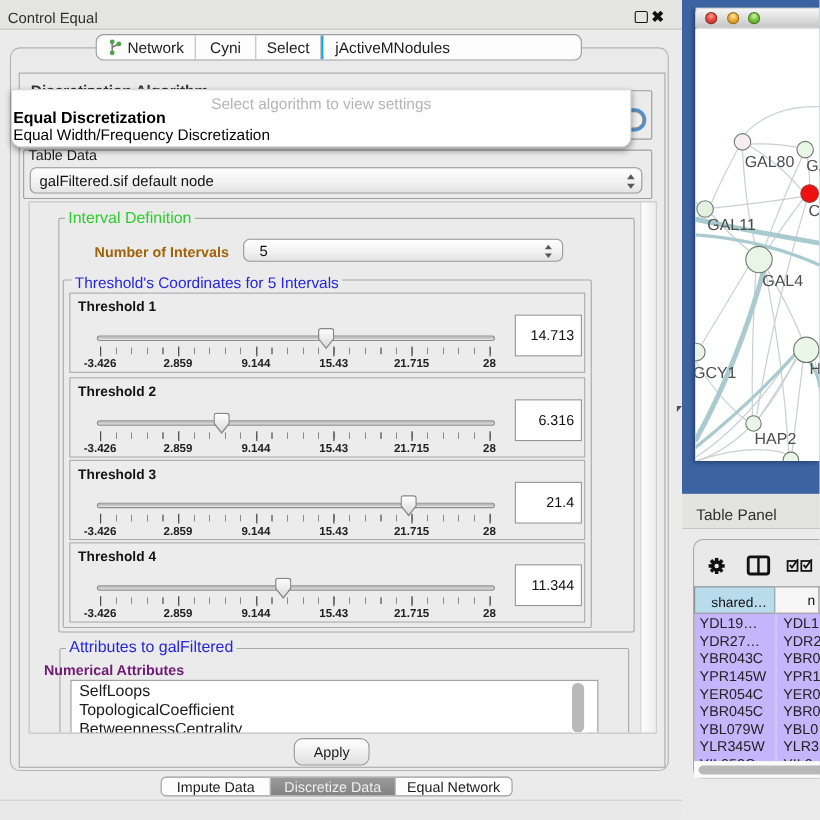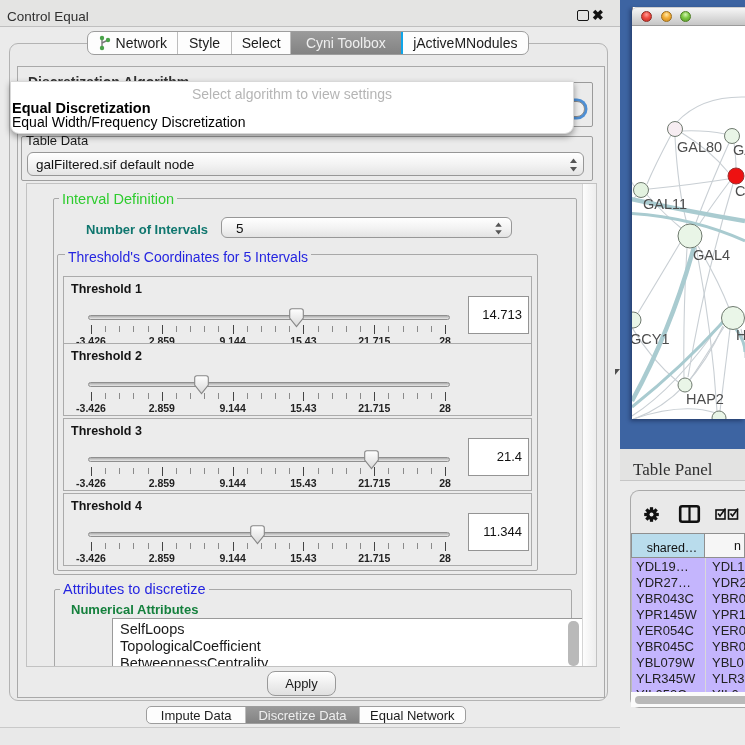--- a/index.html
+++ b/index.html
@@ -32,29 +32,29 @@
 #tdg{left:21px;top:136px;width:572px;height:45px;}
 #tdglabel{left:23px;top:133px;color:#1a1a1a;background:transparent;}
 #maincombo{position:absolute;left:27px;top:152px;width:557px;height:24px;border:1px solid #979797;border-radius:6px;background:linear-gradient(#ffffff,#f2f2f2 55%,#e4e4e4);}
 #maincombo span{position:absolute;left:8px;top:4px;font-size:13.5px;color:#111;}
 
 #scrollpane{position:absolute;left:26px;top:183px;width:571px;height:484px;border:1px solid #c2c2c2;background:#ebebeb;overflow:hidden;}
 #vtrack{position:absolute;left:555px;top:0px;width:15px;height:482px;background:linear-gradient(to right,#fdfdfd,#ececec);border-left:1px solid #d5d5d5;}
 
 #ivg{left:26px;top:14px;width:524px;height:377px;border-color:#a8a8a8;}
 #ivglabel{left:32px;top:7px;color:#2ecc2e;font-size:14.5px;}
-#noi{position:absolute;left:59px;top:38px;font-size:13px;font-weight:bold;color:#0f766e;}
+#noi{position:absolute;left:59px;top:38px;font-size:13px;font-weight:bold;color:#a16207;}
 #noicombo{position:absolute;left:194px;top:33px;width:291px;height:21px;border:1px solid #979797;border-radius:6px;background:linear-gradient(#ffffff,#f2f2f2 55%,#e3e3e3);}
 #noicombo span{position:absolute;left:14px;top:3px;font-size:13.5px;color:#111;}
 #thg{left:30px;top:70px;width:481px;height:317px;border-color:#a8a8a8;}
 #thglabel{left:38px;top:65px;color:#2525e0;font-size:14px;}
 #atg{left:27px;top:405px;width:518px;height:90px;border-color:#a8a8a8;}
 #atglabel{left:33px;top:397px;color:#2525e0;font-size:14.5px;}
-#numattr{position:absolute;left:44px;top:418px;font-size:13px;font-weight:bold;color:#15803d;}
-#attrlist{position:absolute;left:37px;top:434px;width:480px;height:49px;background:#ffffff;border:1px solid #9a9a9a;margin-left:48px;}
+#numattr{position:absolute;left:13px;top:418px;font-size:13px;font-weight:bold;color:#701a75;}
+#attrlist{position:absolute;left:37px;top:434px;width:480px;height:49px;background:#ffffff;border:1px solid #9a9a9a;}
 #attrlist .li{position:absolute;left:7px;font-size:14.5px;color:#1a1a1a;}
 #alsb{position:absolute;left:455px;top:1px;width:13px;height:47px;background:#fff;}
 #alsbthumb{position:absolute;left:0px;top:1px;width:11px;height:45px;background:#b9b9b9;border-radius:5px;}
 
 .trow{position:absolute;left:36px;width:469px;height:73px;border:1px solid #ababab;background:#ececec;}
 .trowtitle{position:absolute;left:7px;top:5px;font-size:12.5px;font-weight:bold;color:#141414;}
 .track{position:absolute;left:24px;top:38px;width:362px;height:5px;border:1px solid #8f8f8f;border-radius:3px;background:linear-gradient(#adadad,#e8e8e8);}
 .minor{position:absolute;left:26.6px;top:49px;width:356px;height:6px;background:repeating-linear-gradient(to right,#8a8a8a 0,#8a8a8a 1px,transparent 1px,transparent 14.16px);}
 .majtick{position:absolute;top:48px;width:1px;height:9px;background:#444;}
 .tlab{position:absolute;top:58px;transform:translateX(-50%);font-size:10.5px;font-weight:bold;color:#222;white-space:nowrap;}
@@ -71,21 +71,21 @@
 #divh{position:absolute;left:615px;top:369px;width:5px;height:6px;background:#4f4f4f;clip-path:polygon(0 0,100% 0,0 100%);}
 
 #rightblue{position:absolute;left:620px;top:0;width:125px;height:449px;background:#3d64a2;}
 #netwin{position:absolute;left:632px;top:7px;width:113px;height:412px;background:#fff;border-left:1px solid #7b7b85;box-shadow:-2px 2px 4px rgba(10,20,50,0.45);}
 #nettitle{position:absolute;left:632px;top:7px;width:113px;height:19px;background:linear-gradient(#f6f6f6,#c6c6c6);border-bottom:1px solid #9b9b9b;border-radius:5px 0 0 0;border-top:1px solid #cfcfcf;}
 .light{position:absolute;top:11px;width:11px;height:11px;border-radius:50%;}
 #lred{left:641px;background:radial-gradient(circle at 50% 30%, #ff9d97 0%, #ee4b40 45%, #c32a24 100%);border:0.5px solid #8d2b24;}
 #lyellow{left:661px;background:radial-gradient(circle at 50% 30%, #ffe9a8 0%, #f3ae37 45%, #cd8a1e 100%);border:0.5px solid #9a6d1d;}
 #lgreen{left:680px;background:radial-gradient(circle at 50% 30%, #d4f3b2 0%, #7dc843 45%, #56992a 100%);border:0.5px solid #4c7d22;}
 #tablepanelbar{position:absolute;left:620px;top:449px;width:125px;height:32px;background:#e3e3e2;border-bottom:1px solid #c6c6c6;}
-#tablepanelbar span{position:absolute;left:13px;top:11px;font-size:17px;color:#2f2f2f;font-family:Liberation Serif, serif;}
+#tablepanelbar span{position:absolute;left:13px;top:11px;font-size:14px;color:#2f2f2f;}
 #tpbg{position:absolute;left:620px;top:481px;width:125px;height:264px;background:#ebebeb;}
 #tablebox{position:absolute;left:630px;top:490px;width:115px;height:218px;border:1px solid #a9a9a9;border-radius:9px 0 0 9px;border-right:none;background:#e9e9e9;}
 
 #thead1{position:absolute;left:631px;top:533px;width:74px;height:25px;background:#b9dcec;border:1px solid #8f8f8f;font-size:12.5px;color:#111;text-align:center;text-indent:8px;line-height:28px;}
 #thead2{position:absolute;left:705px;top:533px;width:40px;height:25px;background:#f6f6f6;border:1px solid #8f8f8f;border-left:none;font-size:12.5px;color:#111;padding-left:29px;line-height:24px;}
 #tbody{position:absolute;left:631px;top:558px;width:123px;height:134px;background:#c4b5fd;border-left:1px solid #bbb;overflow:hidden;}
 #colline{position:absolute;left:705px;top:558px;width:1px;height:134px;background:#d9d9d9;}
 .trc1{position:absolute;left:4px;font-size:13px;color:#222;white-space:nowrap;}
 .trc2{position:absolute;left:80px;font-size:13px;color:#222;white-space:nowrap;}
 #hsb{position:absolute;left:631px;top:692px;width:114px;height:15px;background:#fbfbfb;}
@@ -130,21 +130,21 @@
   </div>
   <div id="thg" class="group"></div><div id="thglabel" class="glabel">Threshold's Coordinates for 5 Intervals</div>
   <svg width="0" height="0">
         <defs>
           <linearGradient id="thumbgrad" x1="0" y1="0" x2="0" y2="1">
             <stop offset="0" stop-color="#ffffff"></stop>
             <stop offset="1" stop-color="#d8d8d8"></stop>
           </linearGradient>
         </defs>
       </svg>
-<div class="trow" style="top:92px">
+<div class="trow" style="top:82px">
 <div class="trowtitle">Threshold 1</div>
 <div class="track"></div>
 <div class="minor"></div>
 <div class="majtick" style="left:27.0px"></div>
 <div class="majtick" style="left:97.8px"></div>
 <div class="majtick" style="left:168.6px"></div>
 <div class="majtick" style="left:239.4px"></div>
 <div class="majtick" style="left:310.2px"></div>
 <div class="majtick" style="left:381.0px"></div>
 <span class="tlab" style="left:27.0px">-3.426</span>
@@ -170,20 +170,21 @@
 <div class="majtick" style="left:381.0px"></div>
 <span class="tlab" style="left:27.0px">-3.426</span>
 <span class="tlab" style="left:97.8px">2.859</span>
 <span class="tlab" style="left:168.6px">9.144</span>
 <span class="tlab" style="left:239.4px">15.43</span>
 <span class="tlab" style="left:310.2px">21.715</span>
 <span class="tlab" style="left:381.0px">28</span>
 <svg class="thumb" style="left:129.5px" width="15" height="20" viewBox="0 0 15 20">
           <path d="M3,0.7 L12,0.7 Q14.3,0.7 14.3,3 L14.3,10 L7.5,18.6 L0.7,10 L0.7,3 Q0.7,0.7 3,0.7 Z" fill="url(#thumbgrad)" stroke="#868686" stroke-width="1.1"></path>
         </svg>
+<div class="vbox">6.316</div>
 </div>
 <div class="trow" style="top:234px">
 <div class="trowtitle">Threshold 3</div>
 <div class="track"></div>
 <div class="minor"></div>
 <div class="majtick" style="left:27.0px"></div>
 <div class="majtick" style="left:97.8px"></div>
 <div class="majtick" style="left:168.6px"></div>
 <div class="majtick" style="left:239.4px"></div>
 <div class="majtick" style="left:310.2px"></div>
@@ -213,21 +214,21 @@
 <span class="tlab" style="left:97.8px">2.859</span>
 <span class="tlab" style="left:168.6px">9.144</span>
 <span class="tlab" style="left:239.4px">15.43</span>
 <span class="tlab" style="left:310.2px">21.715</span>
 <span class="tlab" style="left:381.0px">28</span>
 <svg class="thumb" style="left:185.5px" width="15" height="20" viewBox="0 0 15 20">
           <path d="M3,0.7 L12,0.7 Q14.3,0.7 14.3,3 L14.3,10 L7.5,18.6 L0.7,10 L0.7,3 Q0.7,0.7 3,0.7 Z" fill="url(#thumbgrad)" stroke="#868686" stroke-width="1.1"></path>
         </svg>
 <div class="vbox">11.344</div>
 </div>
-  <div id="atg" class="group"></div><div id="atglabel" class="glabel">Attributes to discretize</div>
+  <div id="atg" class="group"></div><div id="atglabel" class="glabel">Attributes to galFiltered</div>
   <div id="numattr">Numerical Attributes</div>
   <div id="attrlist">
     <div class="li" style="top:2px">SelfLoops</div>
     <div class="li" style="top:36px">BetweennessCentrality</div>
     <div class="li" style="top:19px">TopologicalCoefficient</div>
     <div id="alsb">
           <div id="alsbthumb"></div>
         </div>
   </div>
   <div id="vtrack"></div>
@@ -236,23 +237,22 @@
 <div id="apply">Apply</div>
 
 <div id="topseg" class="seg">
   <div class="s" style="width:90px"><svg width="14" height="16" viewBox="0 0 14 16" style="margin-right:4px">
           <line x1="4" y1="3" x2="4" y2="13" stroke="#7b7b7b" stroke-width="1.4"></line>
           <line x1="4" y1="8" x2="10" y2="5" stroke="#7b7b7b" stroke-width="1.4"></line>
           <circle cx="4" cy="3" r="2.2" fill="#4aa24a"></circle>
           <circle cx="4" cy="13" r="2.2" fill="#4aa24a"></circle>
           <circle cx="10" cy="5" r="2.2" fill="#4aa24a"></circle>
         </svg>Network</div>
-  <div class="s" style="width:55px">Style</div>
+  <div class="s" style="width:55px">Cyni</div>
   <div class="s" style="width:59px;">Select</div>
-  <div class="s dark" style="width:110px">Cyni Toolbox</div>
   <div class="s" style="width:128px;border-left:2px solid #0ea5e9">jActiveMNodules</div>
 </div>
 
 <div id="botseg" class="seg">
   <div class="s" style="width:100px">Impute Data</div>
   <div class="s dark" style="width:113px">Discretize Data</div>
   <div class="s" style="width:107px;border-left:1px solid #bdbdbd">Equal Network</div>
 </div>
 
 <div id="popup">

